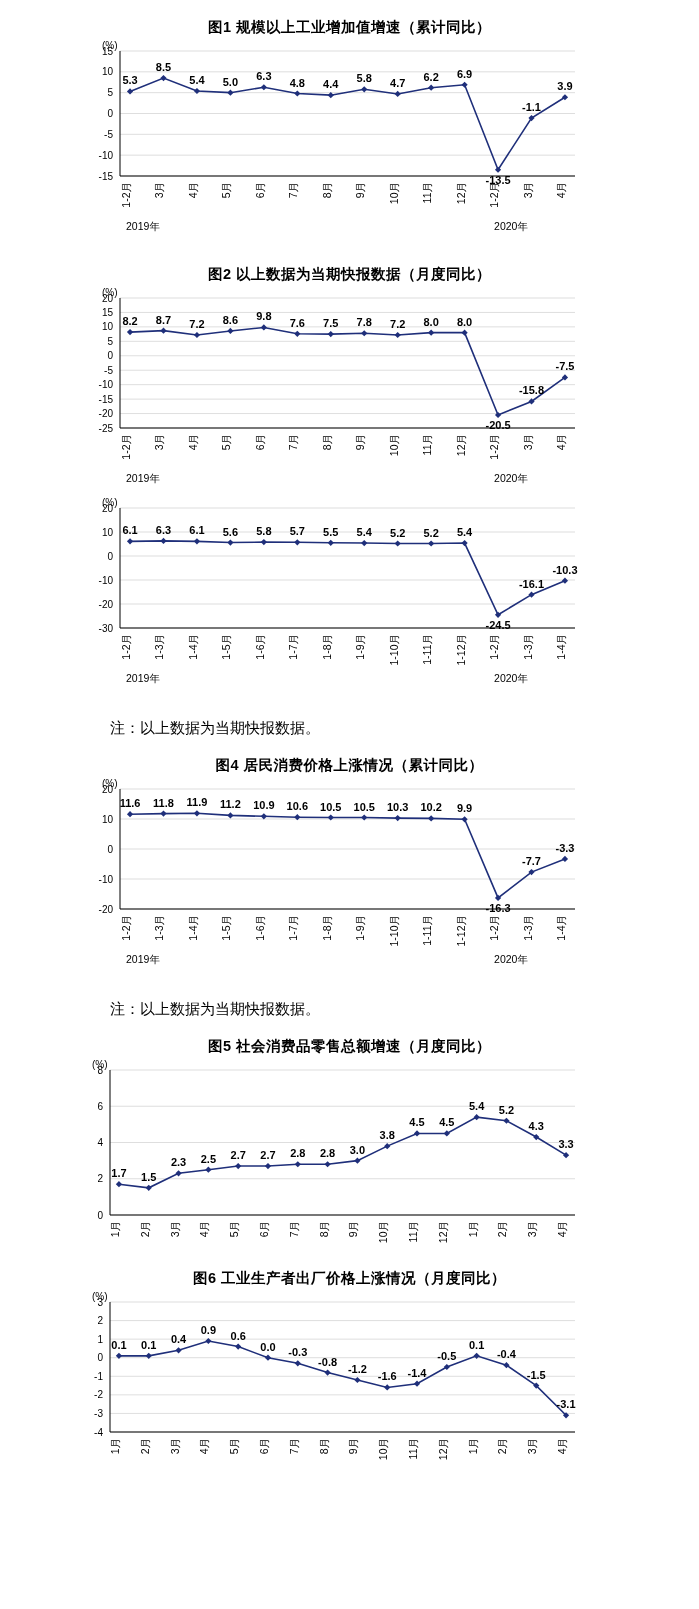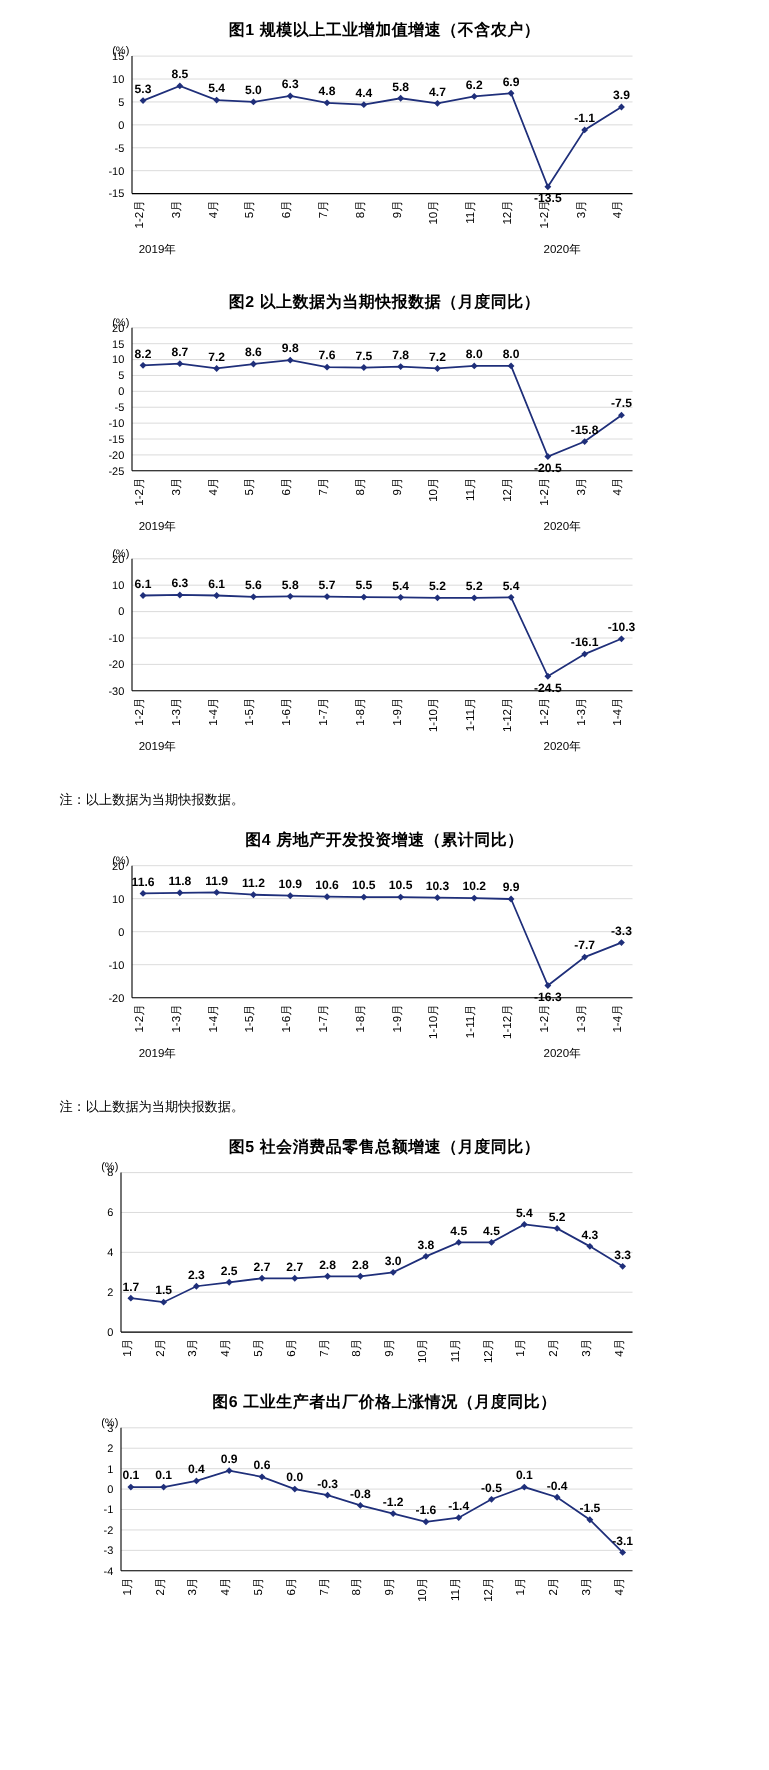--- a/index.html
+++ b/index.html
@@ -18,33 +18,33 @@
   svg{display:block;}
   .axis-line{stroke:#000;stroke-width:1;}
   .grid-line{stroke:#c8c8c8;stroke-width:0.6;}
   .series-line{fill:none;stroke:#1f2f7a;stroke-width:1.6;}
   .marker{fill:#1f2f7a;}
   .ytick{font-size:10px;fill:#000;font-family:"Liberation Sans",sans-serif;}
   .dlabel{font-size:11px;fill:#000;font-weight:bold;font-family:"Liberation Sans",sans-serif;}
   .xlabel{font-size:10.5px;fill:#000;font-family:"Liberation Sans",sans-serif;}
   .yearlabel{font-size:10.5px;fill:#000;font-family:"Liberation Sans",sans-serif;}
   .note{
-    font-size:12px;
+    font-size:15px;
     font-family:"Liberation Serif",serif;
     color:#000;
-    padding-left:54px;
+    padding-left:110px;
   }
 </style>
 </head>
 <body>
 
 <div class="page">
   <div id="figures">
       <div class="figure">
-        <div class="fig-title" style="padding-top: 18px;">图1  规模以上工业增加值增速（不含农户）</div>
+        <div class="fig-title" style="padding-top: 18px;">图1  规模以上工业增加值增速（累计同比）</div>
         <div class="chart-wrap" style="width: 699px; height: 210px;">
           <svg width="699" height="210" viewBox="0 0 699 210">
             <text x="102" y="12" font-size="10" font-family="Liberation Sans, sans-serif">(%)</text>
             <line x1="120" y1="14" x2="575" y2="14" class="grid-line"></line>
             <text x="113" y="17.5" class="ytick" text-anchor="end">15</text>
             <line x1="120" y1="34.83333333333333" x2="575" y2="34.83333333333333" class="grid-line"></line>
             <text x="113" y="38.33333333333333" class="ytick" text-anchor="end">10</text>
             <line x1="120" y1="55.66666666666667" x2="575" y2="55.66666666666667" class="grid-line"></line>
             <text x="113" y="59.16666666666667" class="ytick" text-anchor="end">5</text>
             <line x1="120" y1="76.5" x2="575" y2="76.5" class="grid-line"></line>
@@ -241,21 +241,21 @@
             <text x="498.05147058823525" y="140" class="xlabel" text-anchor="end" transform="rotate(-90 498.05147058823525 140)">1-2月</text>
             <text x="531.5073529411765" y="140" class="xlabel" text-anchor="end" transform="rotate(-90 531.5073529411765 140)">1-3月</text>
             <text x="564.9632352941176" y="140" class="xlabel" text-anchor="end" transform="rotate(-90 564.9632352941176 140)">1-4月</text>
             <text x="126.03676470588235" y="188" class="yearlabel">2019年</text>
             <text x="494.05147058823525" y="188" class="yearlabel">2020年</text>
           </svg>
         </div>
         <div class="note">注：以上数据为当期快报数据。</div>
       </div>
       <div class="figure">
-        <div class="fig-title" style="padding-top: 18px;">图4  房地产开发投资增速（累计同比）</div>
+        <div class="fig-title" style="padding-top: 18px;">图4  居民消费价格上涨情况（累计同比）</div>
         <div class="chart-wrap" style="width: 699px; height: 225px;">
           <svg width="699" height="225" viewBox="0 0 699 225">
             <text x="102" y="12" font-size="10" font-family="Liberation Sans, sans-serif">(%)</text>
             <line x1="120" y1="14" x2="575" y2="14" class="grid-line"></line>
             <text x="113" y="17.5" class="ytick" text-anchor="end">20</text>
             <line x1="120" y1="44" x2="575" y2="44" class="grid-line"></line>
             <text x="113" y="47.5" class="ytick" text-anchor="end">10</text>
             <line x1="120" y1="74" x2="575" y2="74" class="grid-line"></line>
             <text x="113" y="77.5" class="ytick" text-anchor="end">0</text>
             <line x1="120" y1="104" x2="575" y2="104" class="grid-line"></line>

